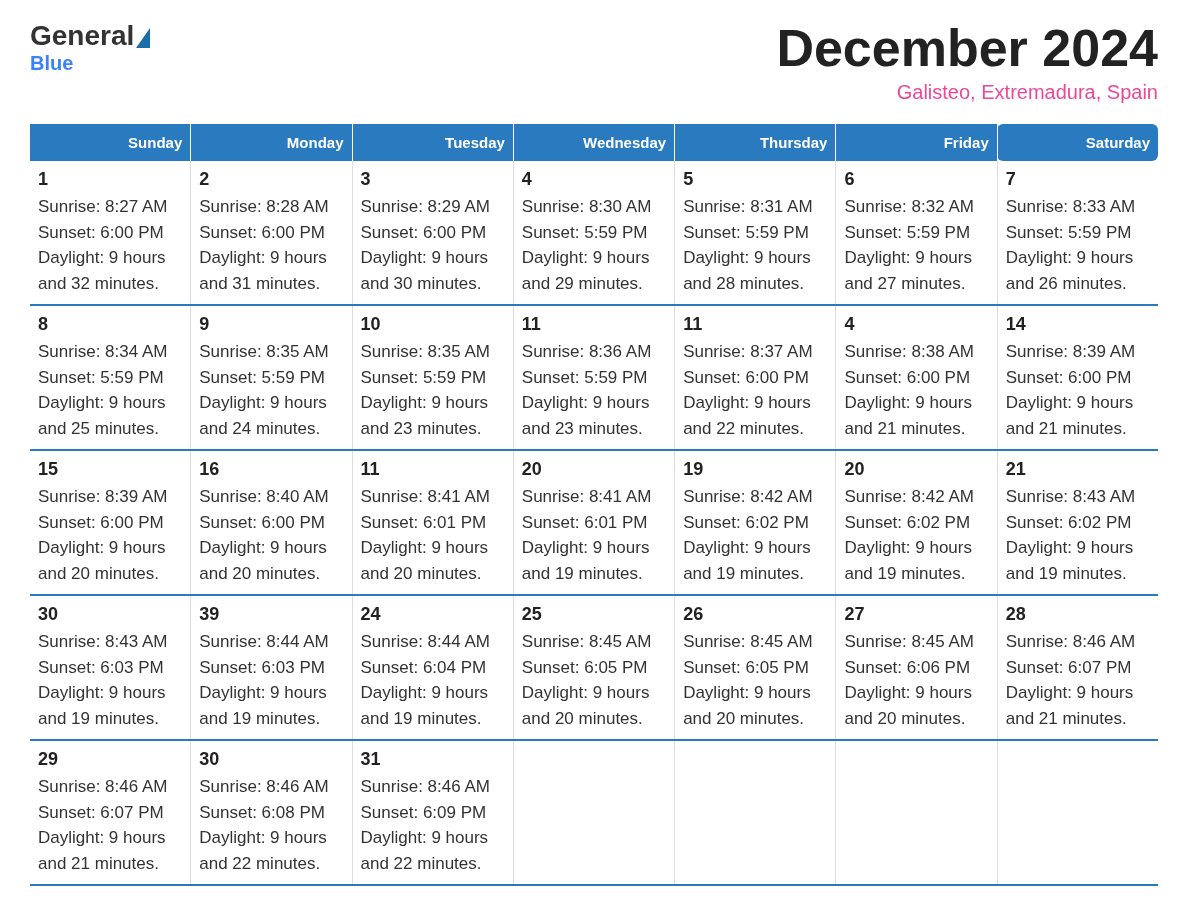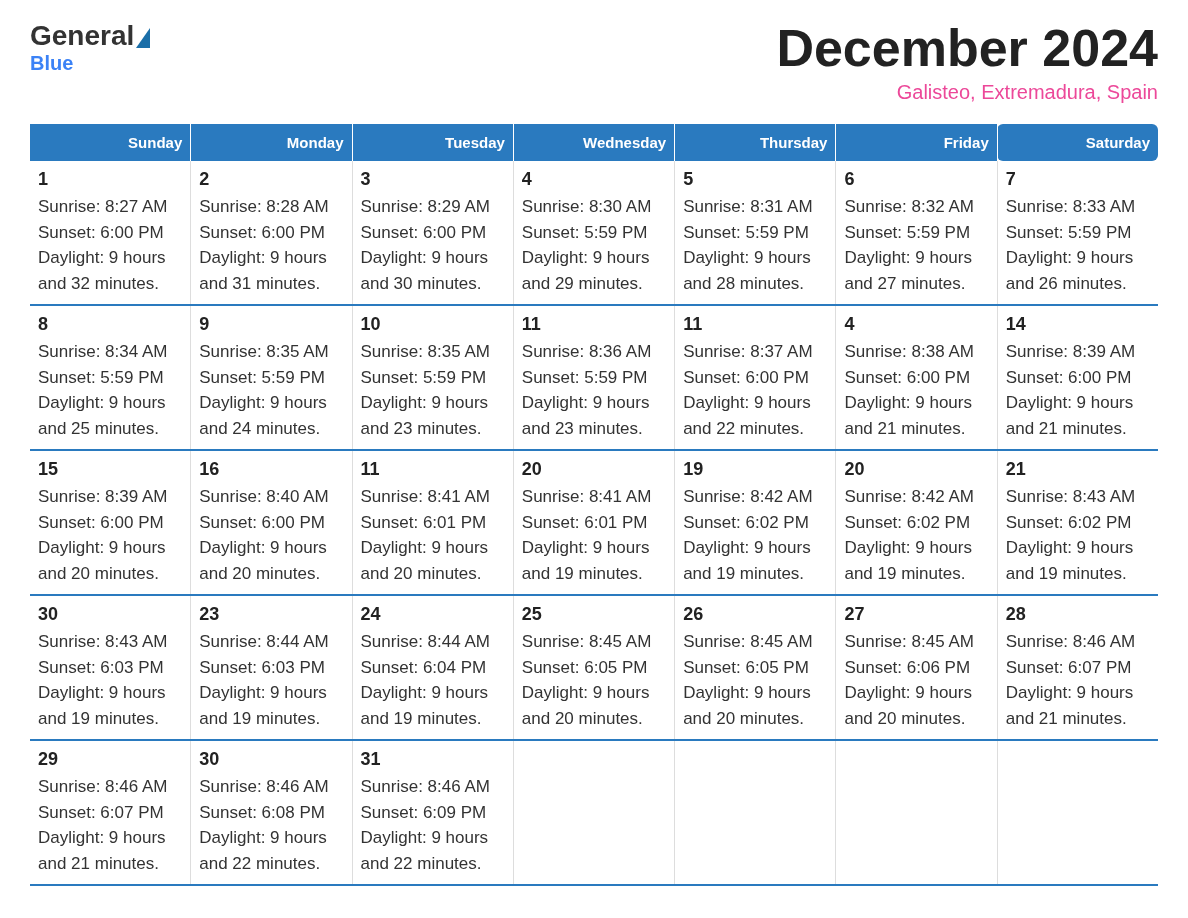--- a/index.html
+++ b/index.html
@@ -344,21 +344,21 @@
         <td>
         <span class="day-number">30</span>
         <div class="day-info">
           Sunrise: 8:43 AM<br>
           Sunset: 6:03 PM<br>
           Daylight: 9 hours<br>
           and 19 minutes.
         </div>
       </td>
         <td>
-        <span class="day-number">23</span>
+        <span class="day-number">39</span>
         <div class="day-info">
           Sunrise: 8:44 AM<br>
           Sunset: 6:03 PM<br>
           Daylight: 9 hours<br>
           and 19 minutes.
         </div>
       </td>
         <td>
         <span class="day-number">24</span>
         <div class="day-info">

